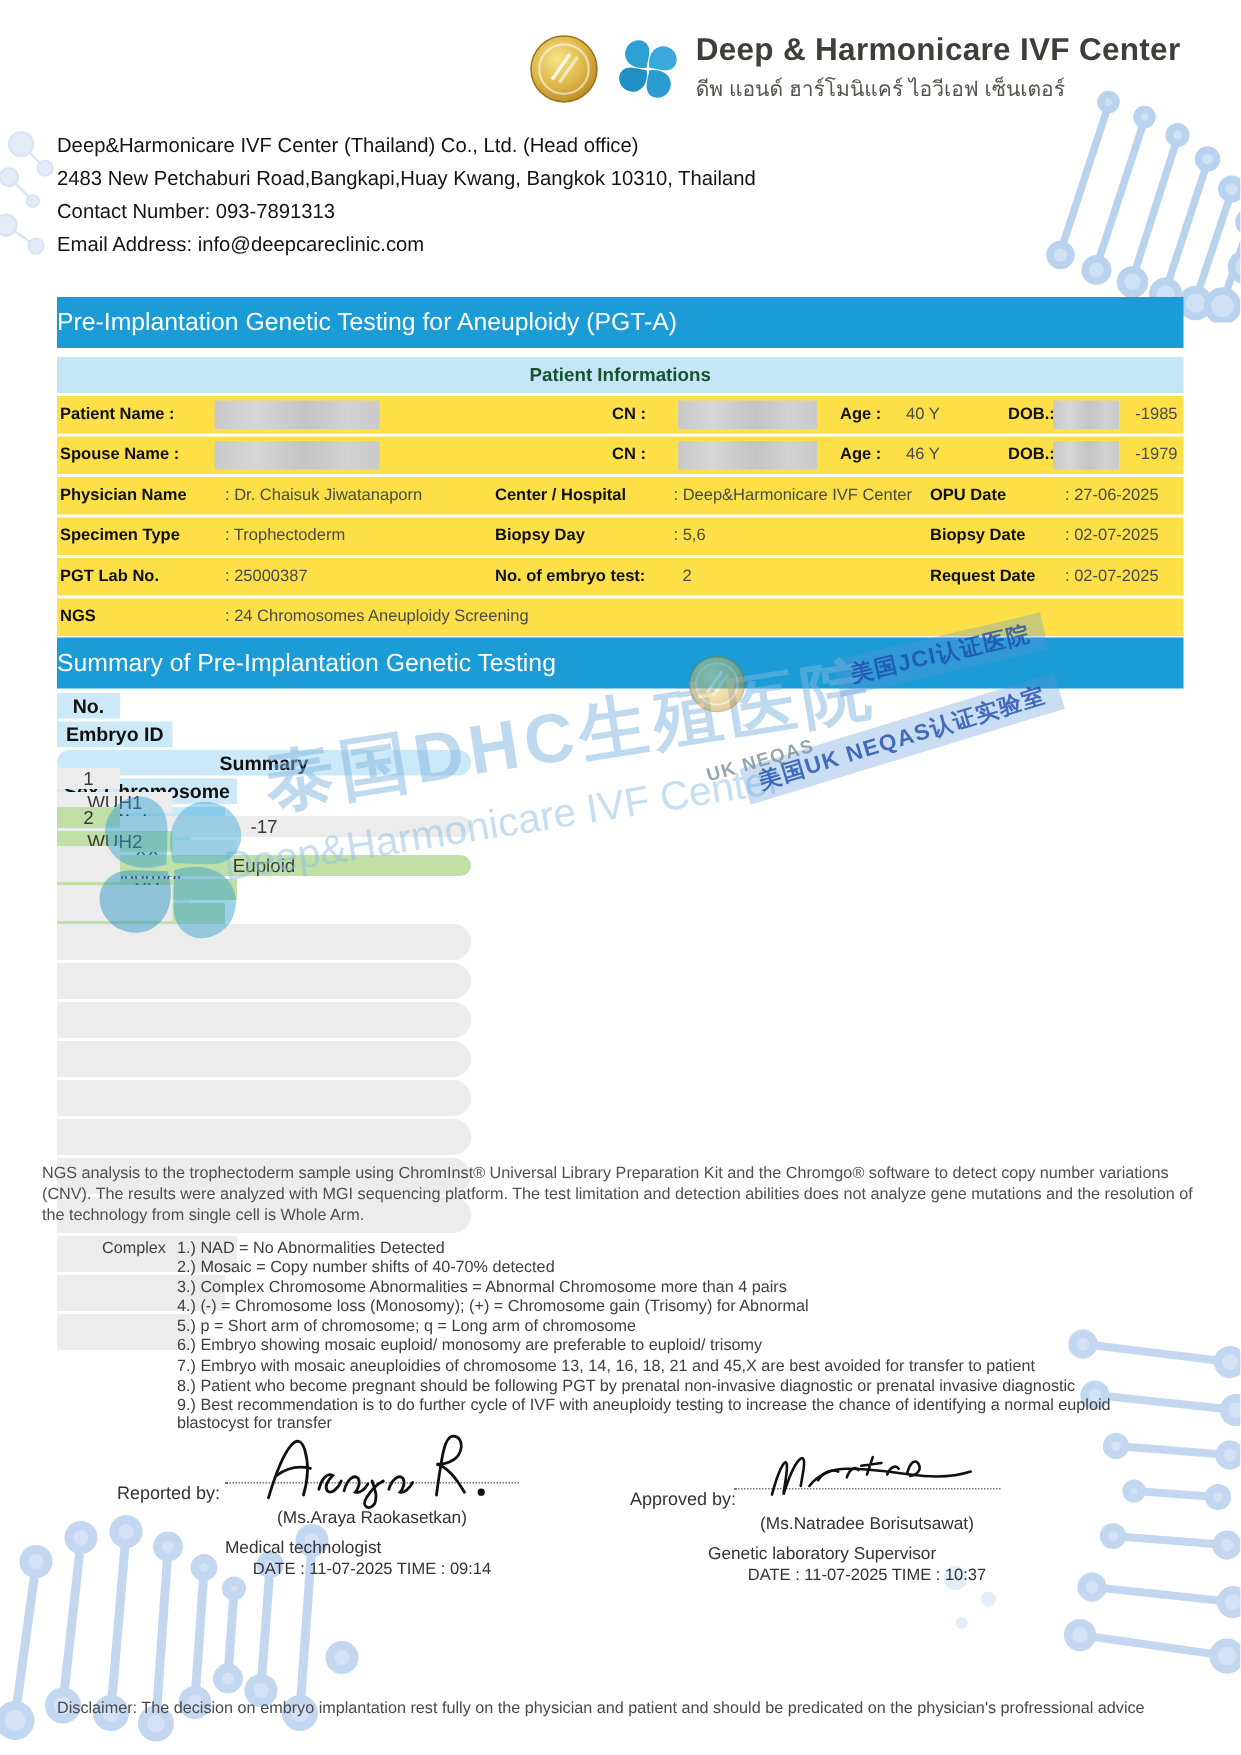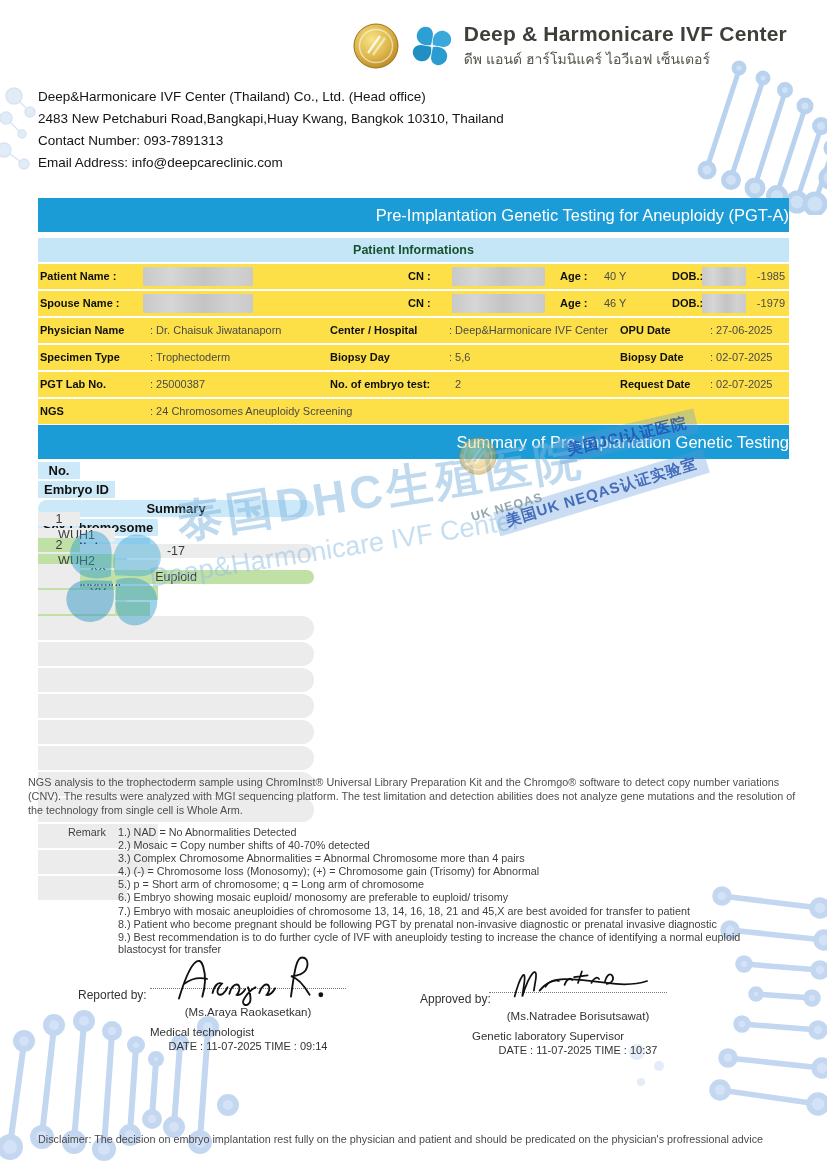--- a/index.html
+++ b/index.html
@@ -8,21 +8,21 @@
   
   .deco{position:absolute;z-index:0;pointer-events:none;}
   
   .brand{position:absolute;top:22px;right:40px;display:flex;align-items:center;gap:10px;z-index:1;}
   .brand-title{font-size:21px;font-weight:bold;color:#3f3f3a;letter-spacing:.2px;}
   .brand-sub{font-size:14px;color:#55554e;margin-top:2px;}
   
   .address{position:absolute;left:38px;top:86px;z-index:1;font-size:13.5px;line-height:22px;color:#141414;}
   
   .bar-main{position:absolute;left:38px;width:751px;height:34px;background:#1b9cd6;color:#fff;
-            font-size:16.5px;text-align:right;line-height:34px;z-index:1;}
+            font-size:16.5px;text-align:left;line-height:34px;z-index:1;}
   .bar-sub{position:absolute;left:38px;width:751px;height:24px;background:#c5e6f7;color:#14532d;
            font-size:12.5px;font-weight:bold;text-align:center;line-height:24px;z-index:1;}
   
   .inforow{position:absolute;left:38px;width:751px;height:25px;background:#fde047;z-index:1;
            font-size:11px;line-height:25px;}
   .inforow .lbl{position:absolute;font-weight:bold;color:#0f0f0f;white-space:nowrap;}
   .inforow .val{position:absolute;color:#4a4a4a;white-space:nowrap;}
   .blur{position:absolute;top:3px;height:19px;z-index:1;border-radius:1px;
         background:linear-gradient(90deg,#c9c9c9,#d6d6d6 25%,#c4c4c4 55%,#d2d2d2 80%,#cacaca);}
   
@@ -387,21 +387,21 @@
   <svg class="wm wm-coin" width="40" height="40">
       <use href="#coin"></use>
     </svg>
   <div class="wm wm-ribbon wm-jci">美国JCI认证医院</div>
   <div class="wm wm-ribbon wm-neqas">美国UK NEQAS认证实验室</div>
   <div class="wm wm-ukneqas">UK NEQAS</div>
 
   <div class="method-note">NGS analysis to the trophectoderm sample using ChromInst® Universal Library Preparation Kit and the Chromgo® software to detect copy number variations (CNV). The results were analyzed with MGI sequencing platform. The test limitation and detection abilities does not analyze gene mutations and the resolution of the technology from single cell is Whole Arm.</div>
 
   <div class="remark">
-    <div class="remark-label">Remark</div>
+    <div class="remark-label">Complex</div>
     <div class="remark-items">
       <div>1.) NAD = No Abnormalities Detected</div>
       <div>2.) Mosaic = Copy number shifts of 40-70% detected</div>
       <div>3.) Complex Chromosome Abnormalities = Abnormal Chromosome more than 4 pairs</div>
       <div>4.) (-) = Chromosome loss (Monosomy); (+) = Chromosome gain (Trisomy) for Abnormal</div>
       <div>5.) p = Short arm of chromosome; q = Long arm of chromosome</div>
       <div>6.) Embryo showing mosaic euploid/ monosomy are preferable to euploid/ trisomy</div>
       <div>7.) Embryo with mosaic aneuploidies of chromosome 13, 14, 16, 18, 21 and 45,X are best avoided for transfer to patient</div>
       <div>8.) Patient who become pregnant should be following PGT by prenatal non-invasive diagnostic or prenatal invasive diagnostic</div>
       <div>9.) Best recommendation is to do further cycle of IVF with aneuploidy testing to increase the chance of identifying a normal euploid blastocyst for transfer</div>

